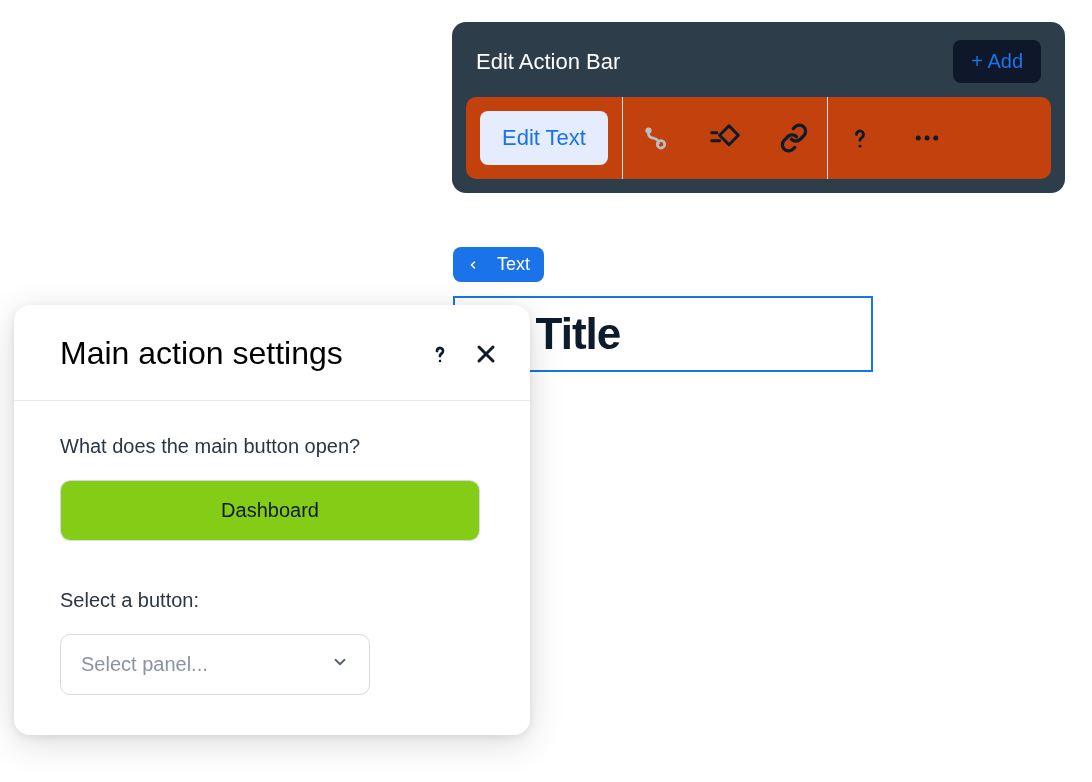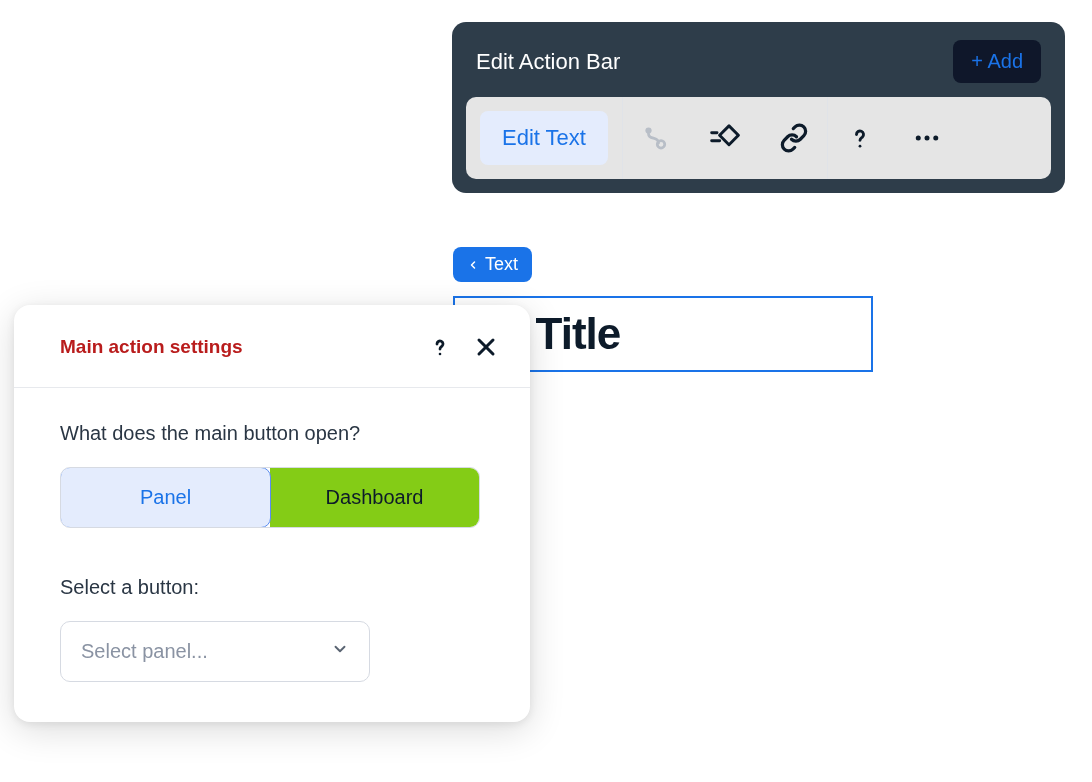--- a/index.html
+++ b/index.html
@@ -42,21 +42,21 @@
       color: #1a73e8;
       border: none;
       border-radius: 8px;
       padding: 10px 18px;
       font-size: 20px;
       font-weight: 500;
       cursor: pointer;
     }
     .action-bar-toolbar {
       display: flex;
-      background: #e5e5e5;
+      background: #c2410c;
       border-radius: 10px;
       overflow: hidden;
       align-items: stretch;
       height: 82px;
     }
     .toolbar-section {
       display: flex;
       align-items: center;
       padding: 0 12px;
       border-right: 1px solid #e0e3e8;
@@ -98,21 +98,21 @@
       top: 247px;
       left: 453px;
       background: #1a73e8;
       color: #ffffff;
       border-radius: 8px;
       padding: 7px 14px;
       font-size: 18px;
       font-weight: 400;
       display: flex;
       align-items: center;
-      gap: 6px;
+      gap: 18px;
       cursor: pointer;
     }
     .text-title-box {
       position: absolute;
       top: 296px;
       left: 453px;
       width: 420px;
       height: 76px;
       border: 2px solid #1a73e8;
       display: flex;
@@ -137,23 +137,23 @@
       box-shadow: 0 8px 36px rgba(0,0,0,0.14), 0 2px 8px rgba(0,0,0,0.08);
     }
     .settings-header {
       display: flex;
       justify-content: space-between;
       align-items: center;
       padding: 30px 32px 28px 46px;
       border-bottom: 1px solid #e7e9ed;
     }
     .settings-title {
-      font-size: 19px;
-      font-weight: 700;
-      color: #b91c1c;
+      font-size: 32px;
+      font-weight: 400;
+      color: #000000;
     }
     .settings-header-icons {
       display: flex;
       align-items: center;
       gap: 22px;
     }
     .header-icon {
       cursor: pointer;
       color: #0d1b2a;
       display: flex;
@@ -293,21 +293,20 @@
         <svg width="24" height="24" viewBox="0 0 24 24" fill="none" stroke="currentColor" stroke-width="3" stroke-linecap="round" stroke-linejoin="round">
           <line x1="5" y1="5" x2="19" y2="19"></line>
           <line x1="19" y1="5" x2="5" y2="19"></line>
         </svg>
       </div>
     </div>
   </div>
   <div class="settings-body">
     <div class="field-label">What does the main button open?</div>
     <div class="segmented">
-      <button class="segment active">Panel</button>
       <button class="segment">Dashboard</button>
     </div>
     <div class="field-label">Select a button:</div>
     <div class="select-box">
       <span>Select panel...</span>
       <span class="chevron">
         <svg width="18" height="18" viewBox="0 0 24 24" fill="none" stroke="currentColor" stroke-width="2.5" stroke-linecap="round" stroke-linejoin="round">
           <polyline points="6 9 12 15 18 9"></polyline>
         </svg>
       </span>

